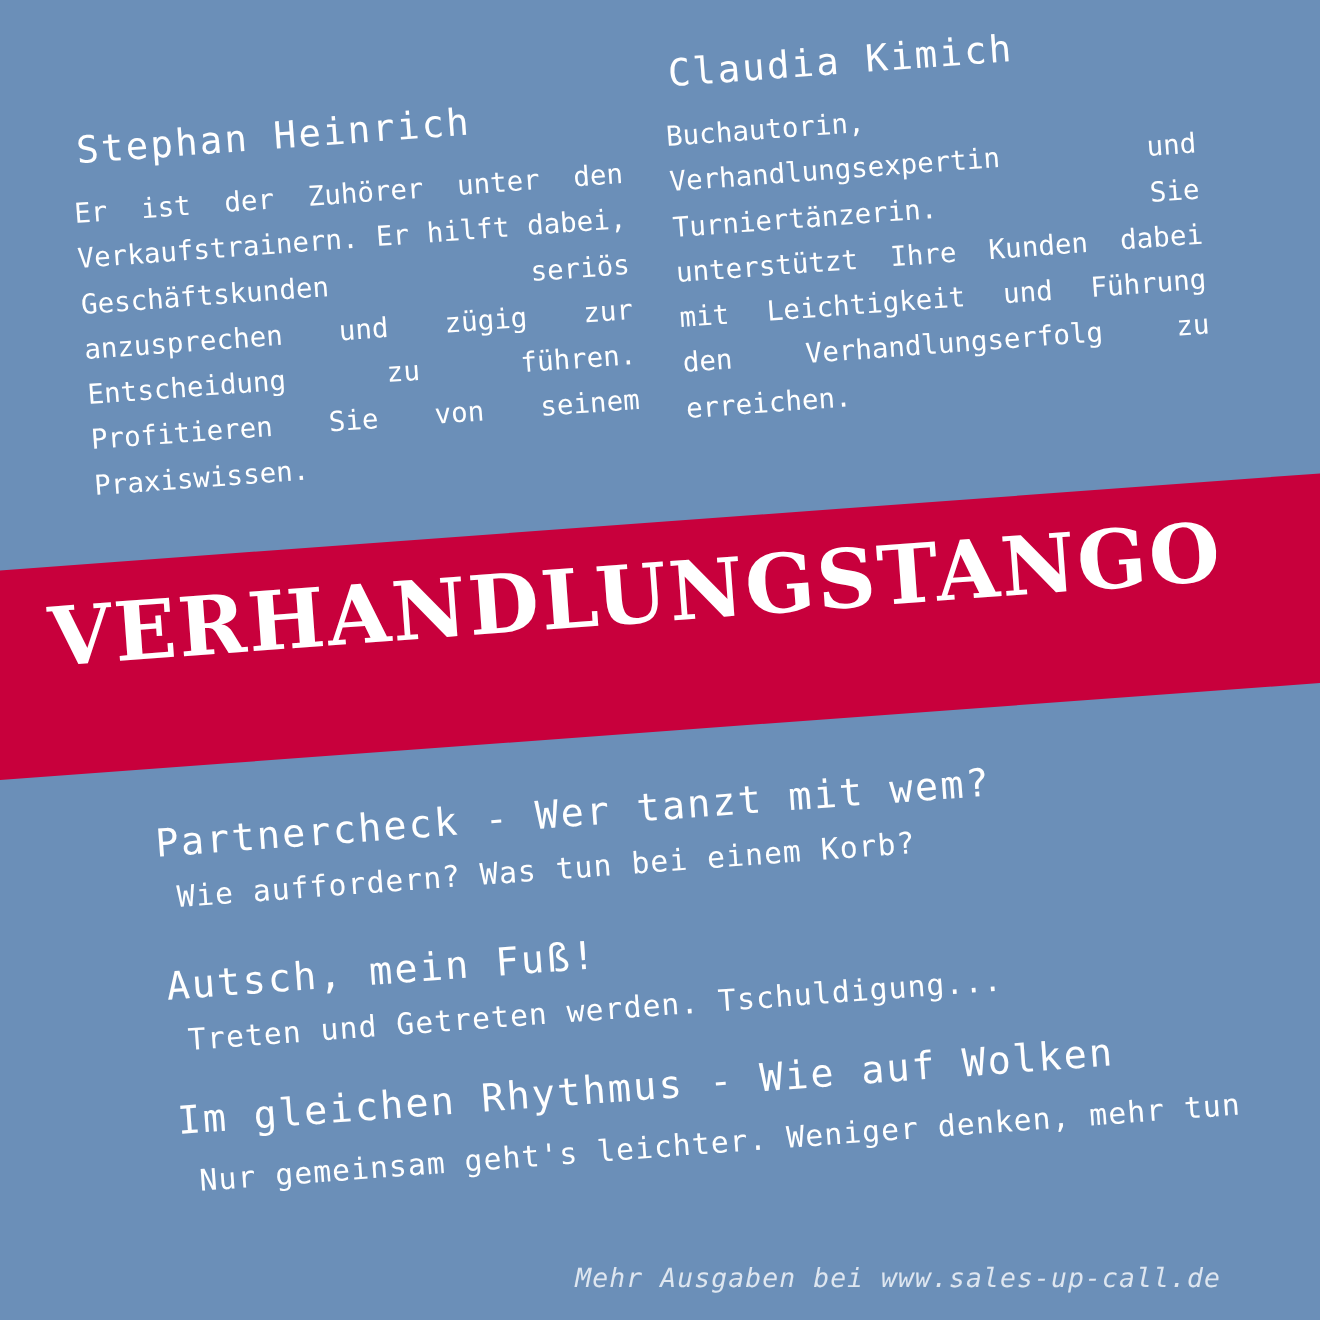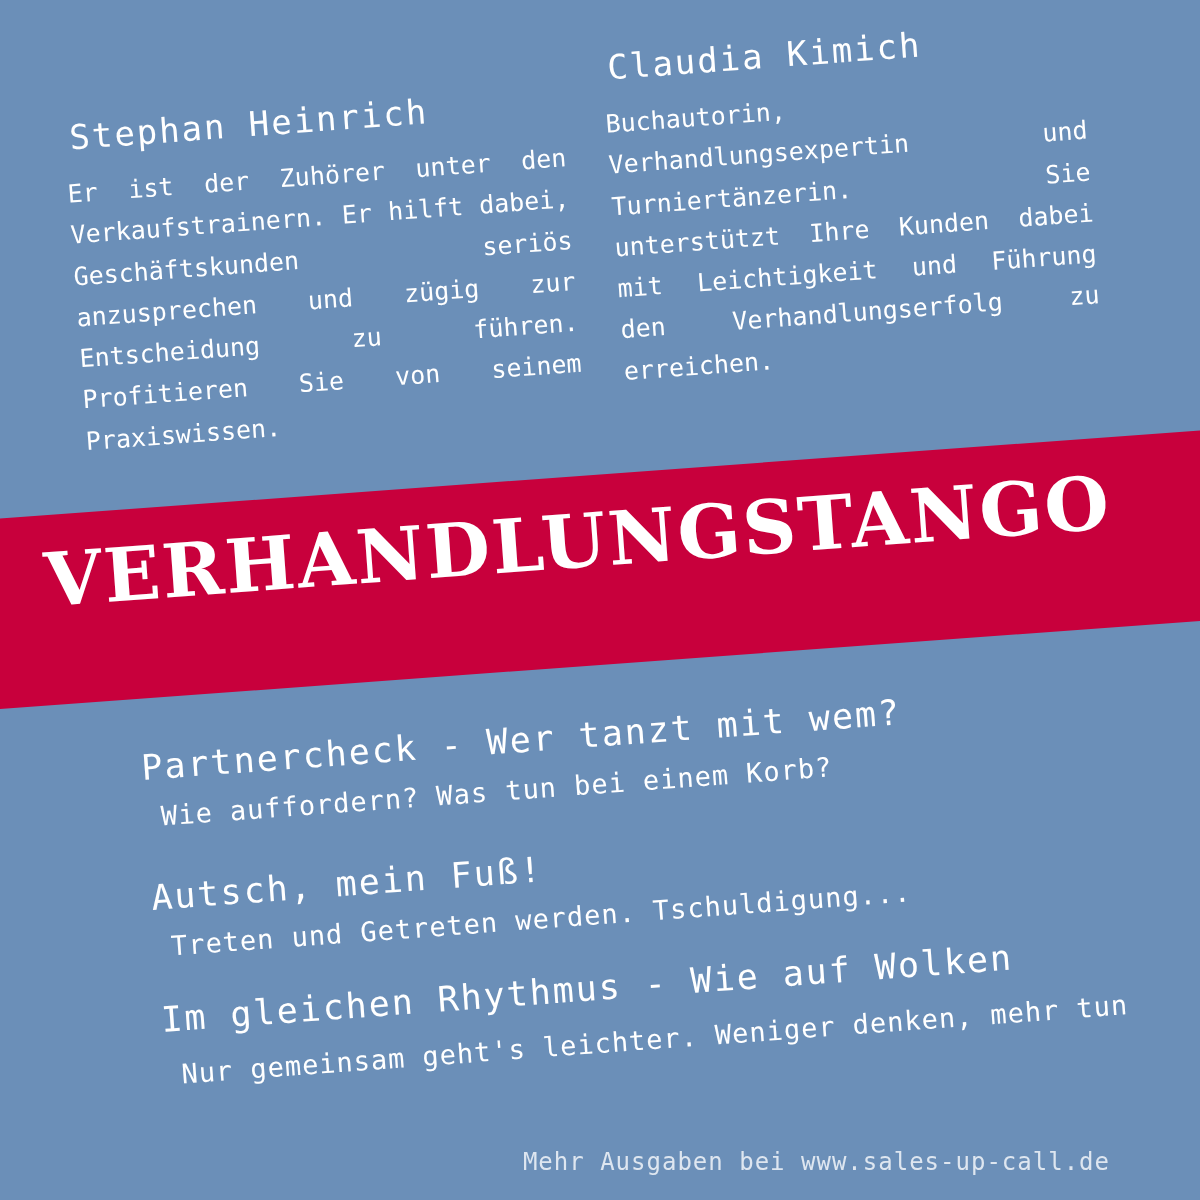--- a/index.html
+++ b/index.html
@@ -140,20 +140,21 @@
   
   #footer {
     position: absolute;
     right: 90px;
     bottom: 24px;
     color: #e8eef5;
     font-size: 24px;
     letter-spacing: 1px;
     white-space: nowrap;
     opacity: 0.92;
+    font-style: italic;
   }
 </style>
 </head>
 <body>
 
 <div class="poster">
 
   <div class="bio" id="bio-left">
     <div class="name">Stephan Heinrich</div>
     <div class="body">Er ist der Zuhörer unter den Verkaufstrainern. Er hilft dabei, Geschäftskunden seriös anzusprechen und zügig zur Entscheidung zu führen. Profitieren Sie von seinem Praxiswissen.</div>

